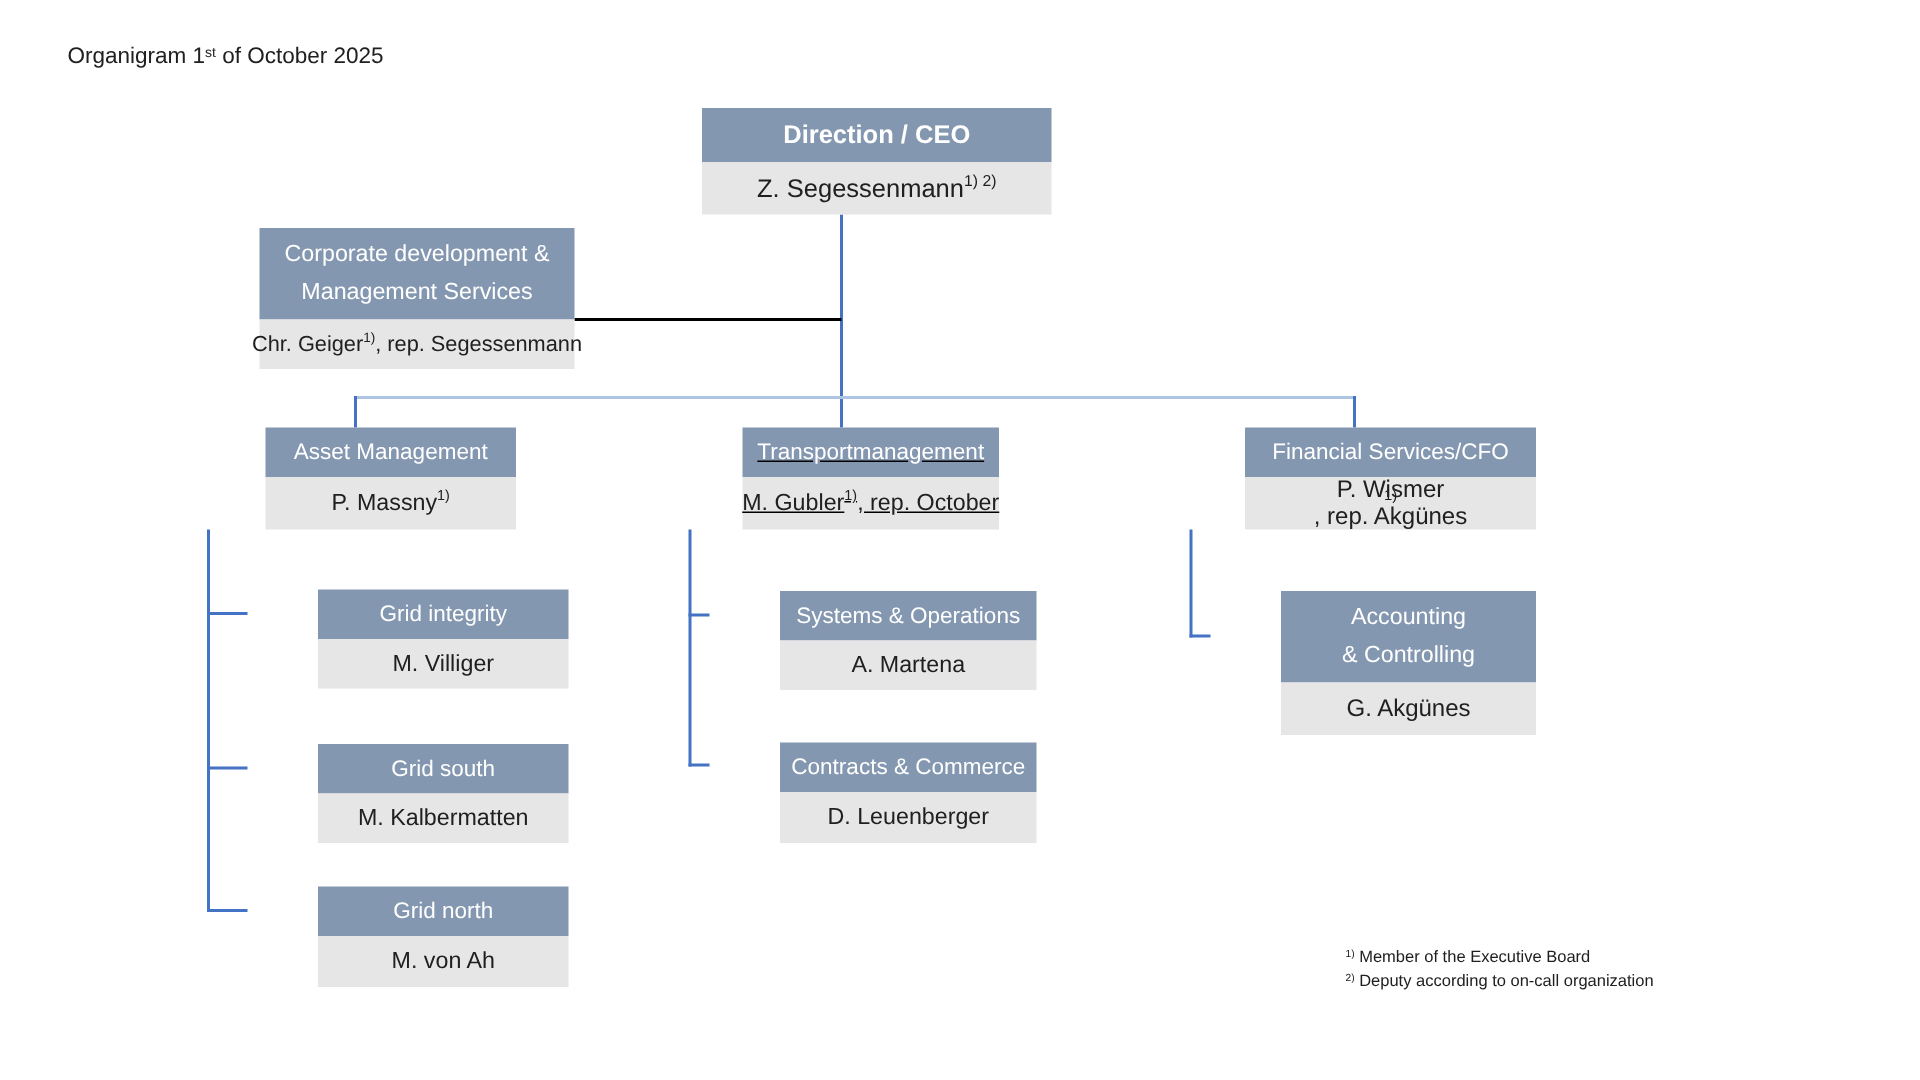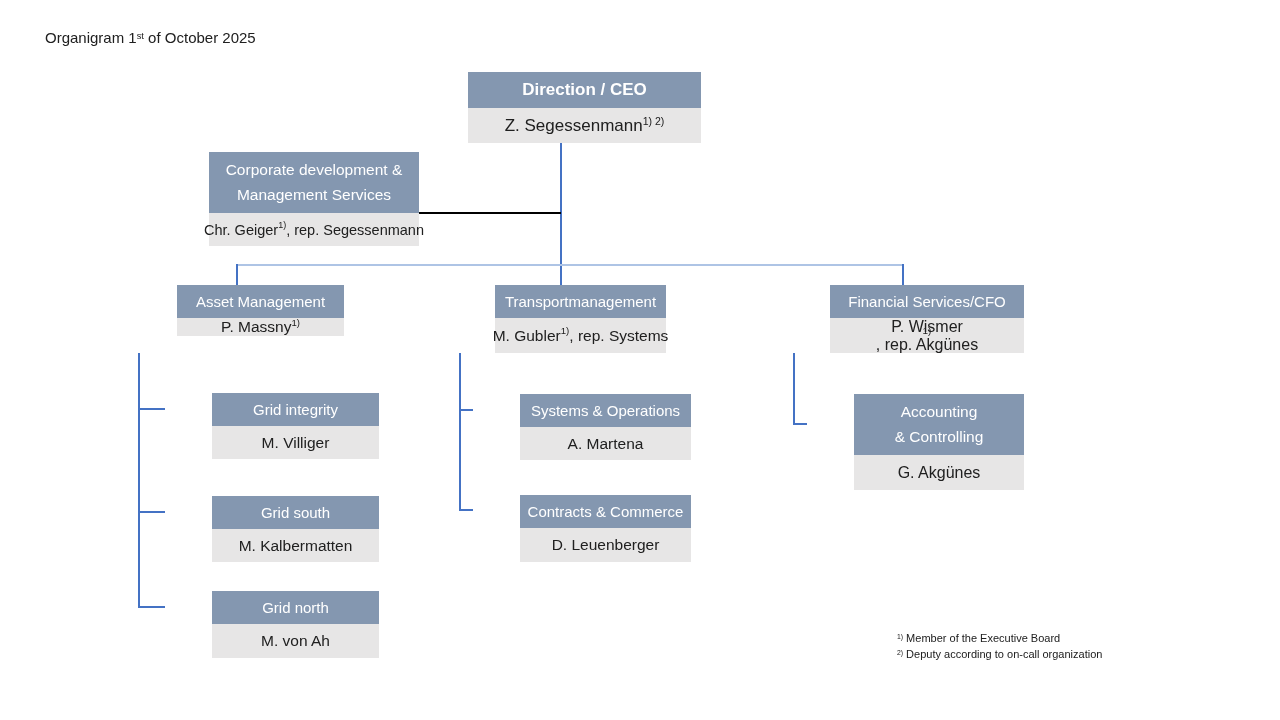--- a/index.html
+++ b/index.html
@@ -96,44 +96,44 @@
 
   <div class="org-box" style="left:420px; top:72px; width:281px;">
     <div class="hdr hdr-lg" style="height:36px;">Direction / CEO</div>
     <div class="bdy bdy-lg" style="height:35px;">
       <span>Z. Segessenmann </span>
         <span class="sup">1) 2)</span>
         <span></span>
     </div>
   </div>
 
-  <div class="org-box" style="left:125px; top:152px; width:258px;margin-left:36px;">
+  <div class="org-box" style="left:125px; top:152px; width:258px;">
     <div class="hdr" style="height:61px; font-size:15.5px;">Corporate development &amp; Management Services</div>
     <div class="bdy bdy-sm" style="height:33px;">
       <span>Chr. Geiger </span>
         <span class="sup">1)</span>
         <span>, rep. Segessenmann</span>
     </div>
   </div>
 
   <div class="org-box" style="left:129px; top:285px; width:215px;">
     <div class="hdr" style="height:33px;">Asset Management</div>
-    <div class="bdy" style="height:18px;">
+    <div class="bdy" style="height:35px;">
       <span>P. Massny </span>
         <span class="sup">1)</span>
         <span></span>
     </div>
   </div>
 
-  <div class="org-box" style="left:447px; top:285px; width:219px;">
+  <div class="org-box" style="left:447px; top:285px; width:219px;text-decoration:underline;">
     <div class="hdr" style="height:33px;">Transportmanagement</div>
     <div class="bdy" style="height:35px;">
       <span>M. Gubler </span>
         <span class="sup">1)</span>
-        <span>, rep. Systems</span>
+        <span>, rep. October</span>
     </div>
   </div>
 
   <div class="org-box" style="left:782px; top:285px; width:242px;">
     <div class="hdr" style="height:33px;text-align:center;">Financial Services/CFO</div>
     <div class="bdy" style="height:35px; font-size:16px;flex-direction:column;">
       <span>P. Wismer </span>
         <span class="sup">1)</span>
         <span>, rep. Akgünes</span>
     </div>

